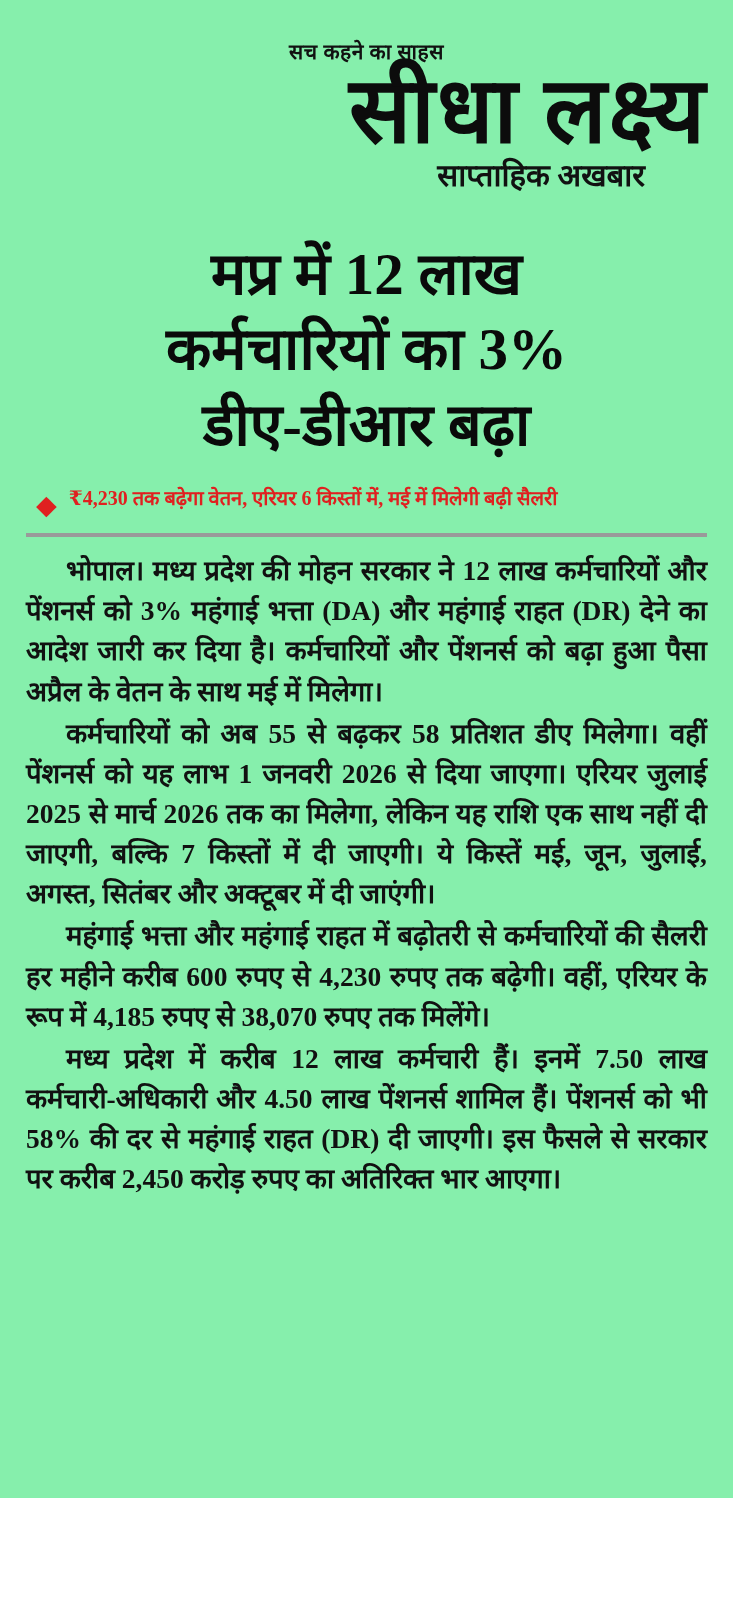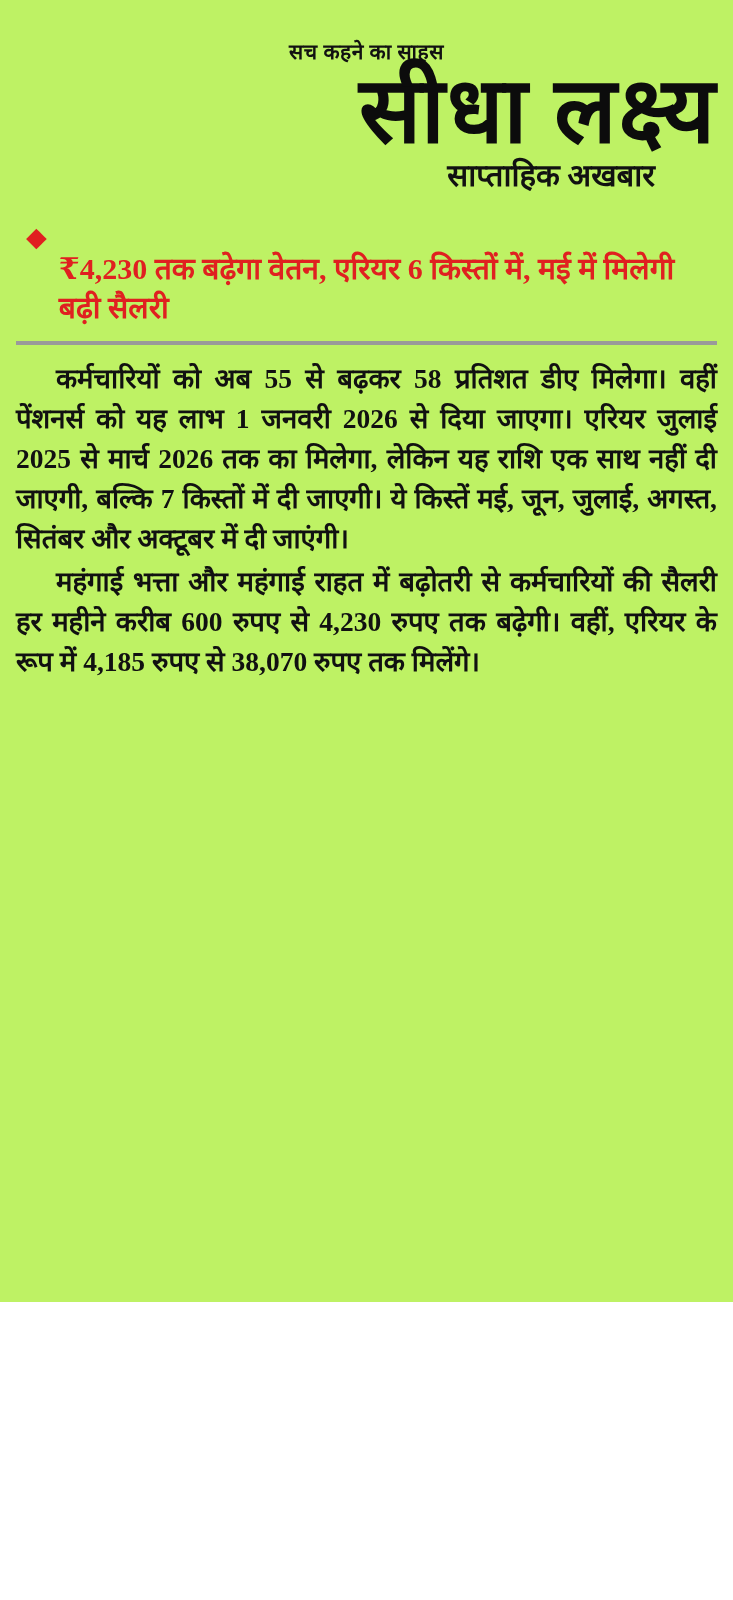--- a/index.html
+++ b/index.html
@@ -9,25 +9,25 @@
   }
   body {
     width: 733px;
     height: 1600px;
     font-family: "Liberation Serif", "DejaVu Serif", serif;
     color: #111111;
     overflow: hidden;
   }
   .page {
     width: 733px;
-    height: 1302px;
+    height: 1498px;
     box-sizing: border-box;
-    padding: 0 16px;
+    padding: 0 26px;
     position: relative;
-    background: #bef264;
+    background: #86efac;
   }
 
   
   .masthead {
     text-align: center;
     padding-top: 42px;
   }
   .masthead-tagline {
     font-family: "Liberation Serif", "DejaVu Serif", serif;
     font-weight: 700;
@@ -85,23 +85,22 @@
     color: #e02020;
     font-size: 27px;
     line-height: 1.25;
     flex: 0 0 auto;
     transform: translateY(4px);
   }
   .kicker-text {
     color: #e02020;
     font-family: "Liberation Serif", "DejaVu Serif", serif;
     font-weight: 700;
-    font-size: 30px;
+    font-size: 20px;
     line-height: 1.3;
-    margin-top: 32px;
   }
 
   
   .rule {
     margin-top: 14px;
     height: 4px;
     background: #9a9a9a;
     width: 100%;
   }
 
@@ -128,26 +127,33 @@
 <body>
 
 <div class="page">
 
   <div class="masthead">
     <div class="masthead-tagline">सच कहने का साहस</div>
     <div class="masthead-title">सीधा लक्ष्य</div>
     <div class="masthead-sub">साप्ताहिक अखबार</div>
   </div>
 
+  <div class="headline">
+    <span>मप्र में 12 लाख</span>
+    <span>कर्मचारियों का 3%</span>
+    <span>डीए-डीआर बढ़ा</span>
+  </div>
 
   <div class="kicker">
     <div class="kicker-bullet">◆</div>
     <div class="kicker-text">₹4,230 तक बढ़ेगा वेतन, एरियर 6 किस्तों में, मई में मिलेगी बढ़ी सैलरी</div>
   </div>
 
   <div class="rule"></div>
 
   <div class="body-copy">
+    <p class="lead">भोपाल। मध्य प्रदेश की मोहन सरकार ने 12 लाख कर्मचारियों और पेंशनर्स को 3% महंगाई भत्ता (DA) और महंगाई राहत (DR) देने का आदेश जारी कर दिया है। कर्मचारियों और पेंशनर्स को बढ़ा हुआ पैसा अप्रैल के वेतन के साथ मई में मिलेगा।</p>
     <p>कर्मचारियों को अब 55 से बढ़कर 58 प्रतिशत डीए मिलेगा। वहीं पेंशनर्स को यह लाभ 1 जनवरी 2026 से दिया जाएगा। एरियर जुलाई 2025 से मार्च 2026 तक का मिलेगा, लेकिन यह राशि एक साथ नहीं दी जाएगी, बल्कि 7 किस्तों में दी जाएगी। ये किस्तें मई, जून, जुलाई, अगस्त, सितंबर और अक्टूबर में दी जाएंगी।</p>
     <p>महंगाई भत्ता और महंगाई राहत में बढ़ोतरी से कर्मचारियों की सैलरी हर महीने करीब 600 रुपए से 4,230 रुपए तक बढ़ेगी। वहीं, एरियर के रूप में 4,185 रुपए से 38,070 रुपए तक मिलेंगे।</p>
+    <p>मध्य प्रदेश में करीब 12 लाख कर्मचारी हैं। इनमें 7.50 लाख कर्मचारी-अधिकारी और 4.50 लाख पेंशनर्स शामिल हैं। पेंशनर्स को भी 58% की दर से महंगाई राहत (DR) दी जाएगी। इस फैसले से सरकार पर करीब 2,450 करोड़ रुपए का अतिरिक्त भार आएगा।</p>
   </div>
 
 </div>
 
 </body></html>

